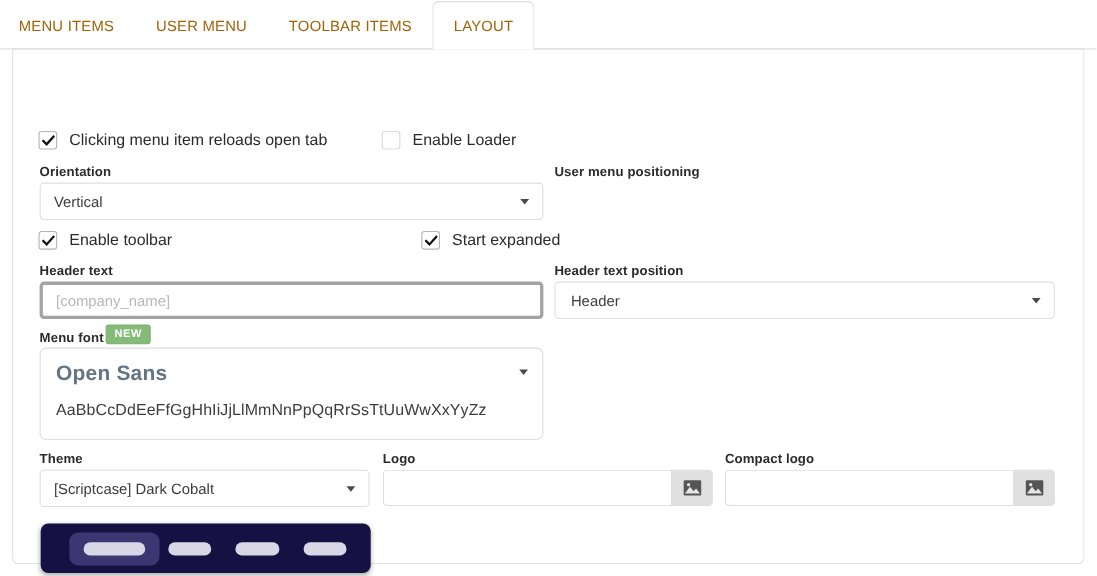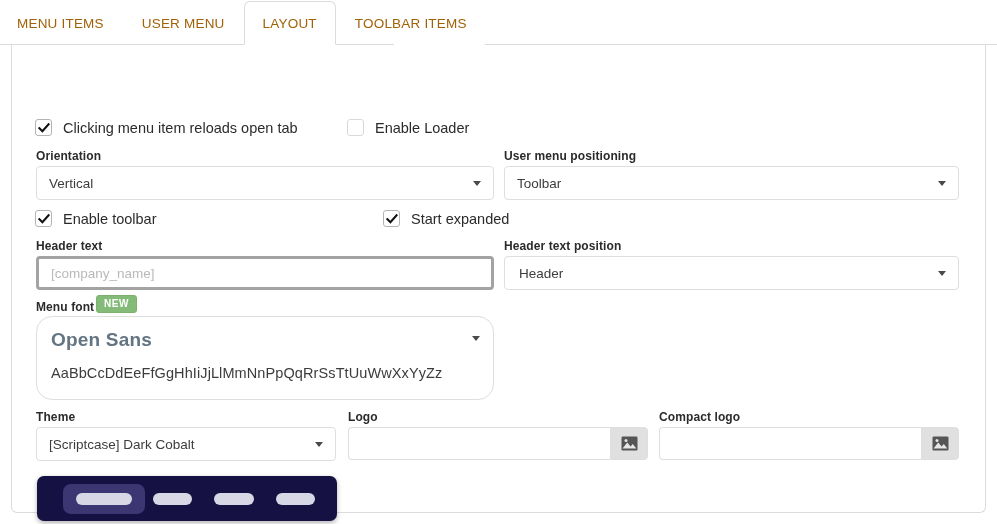--- a/index.html
+++ b/index.html
@@ -176,21 +176,21 @@
     padding: 2px 7px 2px 7px;
     line-height: 12px;
     border: 1px solid #7bb06d;
   }
 
   
   .fontbox {
     position: absolute;
     background: #ffffff;
     border: 1px solid #dedede;
-    border-radius: 16px;
+    border-radius: 6px;
     cursor: pointer;
   }
   .fontname {
     position: absolute;
     left: 14px;
     top: 12px;
     font-size: 19px;
     font-weight: bold;
     color: #637482;
     letter-spacing: .2px;
@@ -272,25 +272,25 @@
 
   <div class="tabline"></div>
 
   <div class="tabbar">
     <div class="tab first">
       <span>MENU ITEMS</span>
     </div>
     <div class="tab">
       <span>USER MENU</span>
     </div>
+    <div class="tab">
+      <span>TOOLBAR ITEMS</span>
+    </div>
     <div class="tab active">
       <span>LAYOUT</span>
-    </div>
-    <div class="tab">
-      <span>TOOLBAR ITEMS</span>
     </div>
   </div>
 
   <div class="panel-top-edge"></div>
   <div class="panel">
     <div class="content">
 
       <div class="chkrow" style="left:23px; top:75px;">
         <span class="chkbox on">
           <svg width="12" height="12" viewBox="0 0 12 12" aria-hidden="true">
@@ -305,24 +305,20 @@
         <span class="chklabel">Enable Loader</span>
       </div>
 
       <div class="flabel" style="left:24px; top:105px;">Orientation</div>
       <div class="select" style="left:24px; top:122px; width:458px; height:34px;">
         <span class="val">Vertical</span>
         <span class="caret"></span>
       </div>
 
       <div class="flabel" style="left:492px; top:105px;">User menu positioning</div>
-      <div class="select" style="left:492px; top:122px; width:455px; height:34px;">
-        <span class="val">Toolbar</span>
-        <span class="caret"></span>
-      </div>
 
       <div class="chkrow" style="left:23px; top:166px;">
         <span class="chkbox on">
           <svg width="12" height="12" viewBox="0 0 12 12" aria-hidden="true">
             <path d="M1.4 6.2 L4.4 9.2 L10.6 2.3" stroke="#111" stroke-width="2.1" fill="none" stroke-linecap="square"></path>
           </svg>
         </span>
         <span class="chklabel">Enable toolbar</span>
       </div>
 

